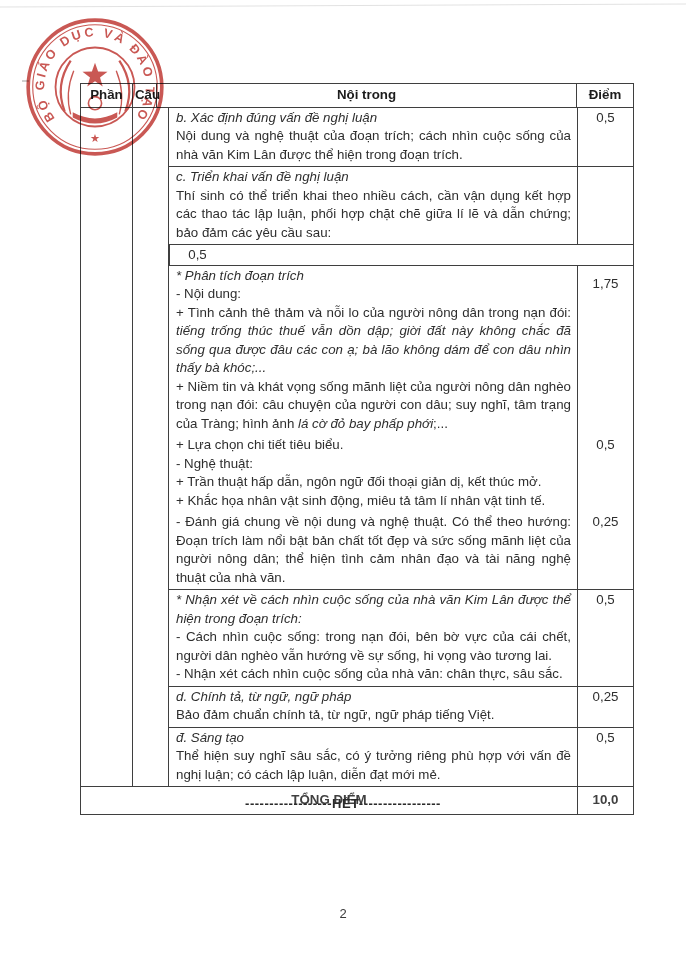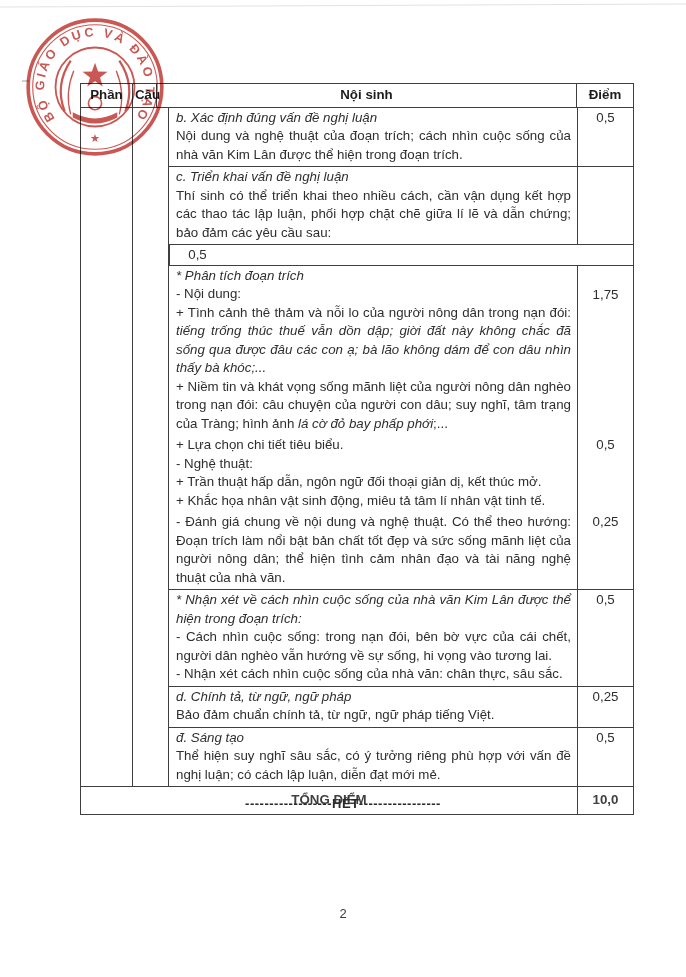--- a/index.html
+++ b/index.html
@@ -84,21 +84,21 @@
       <textPath href="#stamp-arc" startOffset="50%" text-anchor="middle">BỘ GIÁO DỤC VÀ ĐÀO TẠO</textPath>
     </text>
     <text x="80" y="134" text-anchor="middle" font-size="11" fill="#c2413c">★</text>
   </svg>
 </div>
 
 <div class="doc-table">
   <div class="t-header">
     <div class="h-phan">Phần</div>
     <div class="h-cau">Câu</div>
-    <div class="h-noidung">Nội sinh</div>
+    <div class="h-noidung">Nội trong</div>
     <div class="h-diem">Điểm</div>
   </div>
   <div class="t-body">
     <div class="col-phan"></div>
     <div class="col-cau"></div>
     <div class="t-rows">
         <div class="t-row">
           <div class="cell-content">
             <div class="para"><span class="it">b. Xác định đúng vấn đề nghị luận</span></div>
             <div class="para"><span>Nội dung và nghệ thuật của đoạn trích; cách nhìn cuộc sống của nhà văn Kim Lân được thể hiện trong đoạn trích.</span></div>
@@ -122,21 +122,21 @@
           </div>
         </div>
         <div class="t-row">
           <div class="cell-content">
             <div class="para"><span class="it">* Phân tích đoạn trích</span></div>
             <div class="para"><span>- Nội dung:</span></div>
             <div class="para"><span>+ Tình cảnh thê thảm và nỗi lo của người nông dân trong nạn đói: </span><span class="it">tiếng trống thúc thuế vẫn dồn dập; giời đất này không chắc đã sống qua được đâu các con ạ; bà lão không dám để con dâu nhìn thấy bà khóc;...</span></div>
             <div class="para"><span>+ Niềm tin và khát vọng sống mãnh liệt của người nông dân nghèo trong nạn đói: câu chuyện của người con dâu; suy nghĩ, tâm trạng của Tràng; hình ảnh </span><span class="it">lá cờ đỏ bay phấp phới</span><span>;...</span></div>
           </div>
           <div class="cell-score">
-            <div style="margin-top: 19px;">1,75</div>
+            <div style="margin-top: 8px;">1,75</div>
           </div>
         </div>
         <div class="t-row flush">
           <div class="cell-content">
             <div class="para"><span>+ Lựa chọn chi tiết tiêu biểu.</span></div>
             <div class="para"><span>- Nghệ thuật:</span></div>
             <div class="para"><span>+ Trần thuật hấp dẫn, ngôn ngữ đối thoại giản dị, kết thúc mở.</span></div>
             <div class="para"><span>+ Khắc họa nhân vật sinh động, miêu tả tâm lí nhân vật tinh tế.</span></div>
           </div>
           <div class="cell-score">

